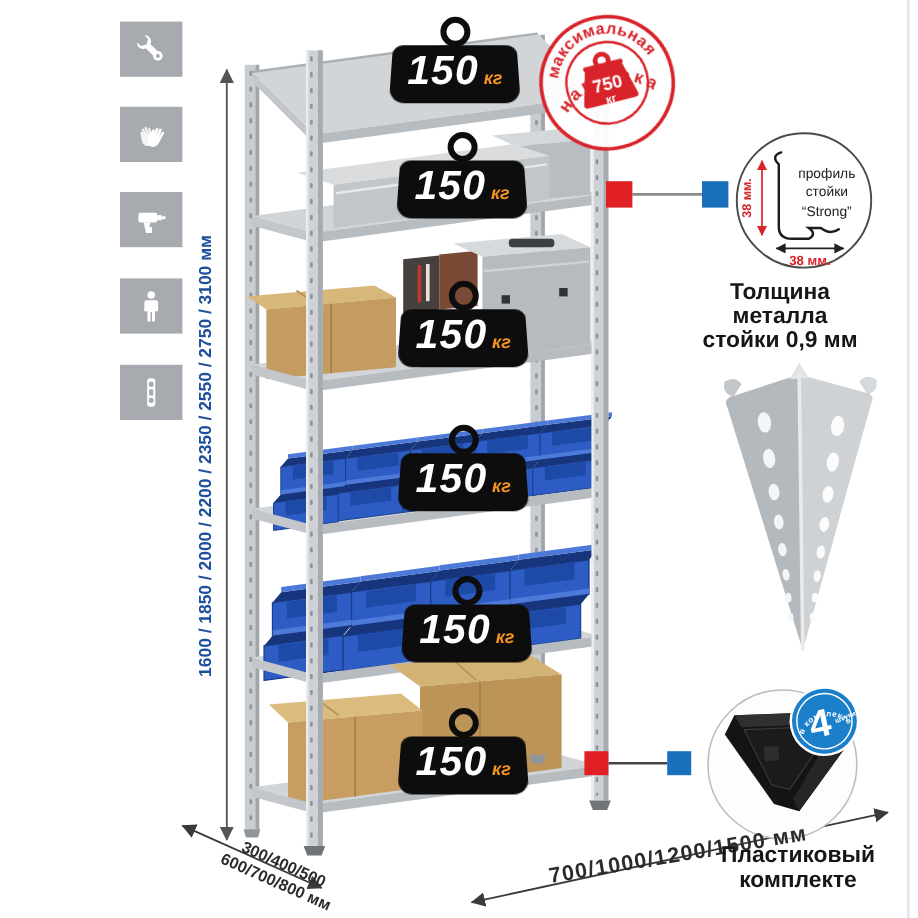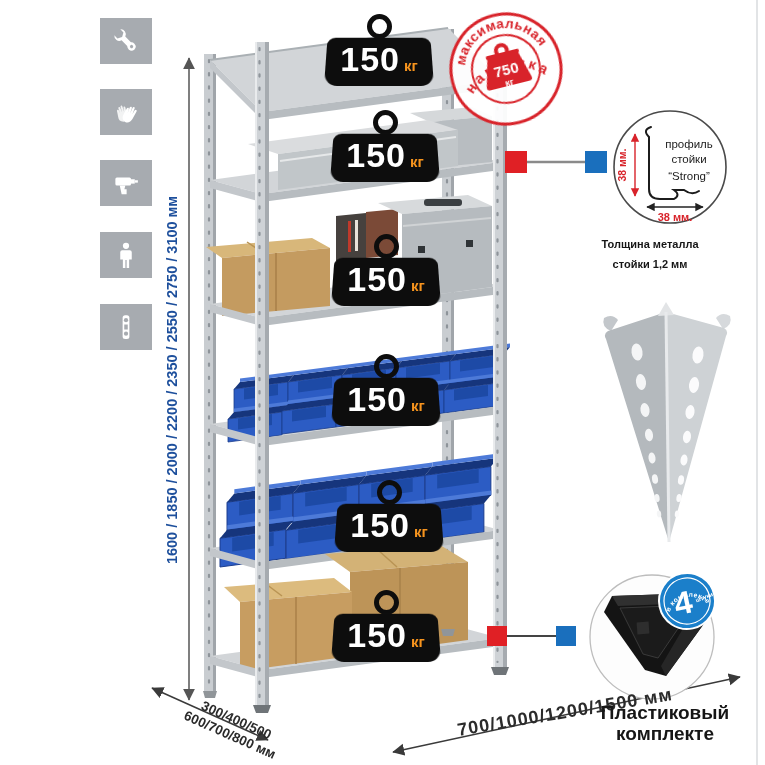--- a/index.html
+++ b/index.html
@@ -9,42 +9,42 @@
   .sidebar{position:absolute;left:100px;top:18px;width:52px;}
   .tile{position:absolute;left:0;width:52px;height:46px;background:#a7abb0;
         display:flex;align-items:center;justify-content:center;}
   .tile svg{width:30px;height:30px;}
   
   .scene{position:absolute;inset:0;z-index:1;}
   
   .weight{position:absolute;width:110px;z-index:3;}
   .weight-ring{width:15px;height:15px;border:5px solid #0d0d0d;border-radius:50%;
                margin:0 auto -7px;background:transparent;}
-  .weight-body{position:relative;width:110px;height:54px;}
+  .weight-body{position:relative;width:110px;height:54px;font-style:italic;}
   .weight-bg{position:absolute;inset:0;background:#0d0d0d;border-radius:9px 9px 13px 13px;
              transform:perspective(230px) rotateX(17deg);transform-origin:50% 100%;}
   .weight-text{position:relative;text-align:center;line-height:54px;white-space:nowrap;}
   .weight-value{color:#ffffff;font-size:34px;font-weight:bold;letter-spacing:1px;}
   .weight-unit{color:#f7941e;font-size:15px;font-weight:bold;margin-left:4px;}
   
   .stamp{position:absolute;left:447px;top:10px;width:118px;height:118px;
          transform:rotate(-14deg);z-index:4;}
   
   .dim-height{position:absolute;left:-43px;top:372px;width:430px;text-align:center;
               transform:rotate(-90deg);color:#1d4f9c;font-size:14.5px;font-weight:bold;
               white-space:nowrap;z-index:2;}
   .dim-depth{position:absolute;left:148px;top:712px;width:170px;text-align:center;
              transform:rotate(24deg);color:#2b2b2b;font-size:13.5px;font-weight:bold;
              line-height:16px;z-index:2;}
   .dim-width{position:absolute;left:400px;top:702px;width:330px;text-align:center;
              transform:rotate(-9.5deg);color:#2b2b2b;font-size:18px;font-weight:bold;
              letter-spacing:1px;z-index:2;}
   
   .caption{position:absolute;text-align:center;color:#161616;font-weight:bold;z-index:2;}
-  .caption-profile{left:570px;top:234px;width:160px;font-size:11px;line-height:20px;}
+  .caption-profile{left:570px;top:234px;width:160px;font-size:19px;line-height:20px;}
   .caption-foot{left:585px;top:702px;width:160px;font-size:19px;line-height:21px;}
   .edge-line{position:absolute;right:7px;top:0;width:2px;height:765px;background:#e2e4e6;z-index:0;}
 </style>
 </head>
 <body>
 
 <div class="canvas">
   <div class="edge-line"></div>
 
   <div class="sidebar">
@@ -384,20 +384,20 @@
 
   <div class="dim-depth">
     <div>300/400/500</div>
     <div>600/700/800 мм</div>
   </div>
 
   <div class="dim-width">700/1000/1200/1500 мм</div>
 
   <div class="caption caption-profile">
     <div>Толщина металла</div>
-    <div>стойки 1,2 мм</div>
+    <div>стойки 0,9 мм</div>
   </div>
 
   <div class="caption caption-foot">
     <div>Пластиковый</div>
     <div>комплекте</div>
   </div>
 </div>
 
 </body></html>

